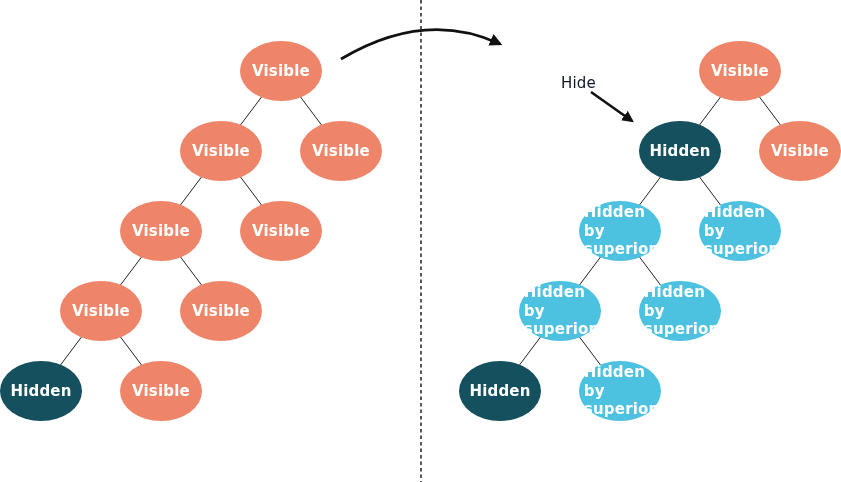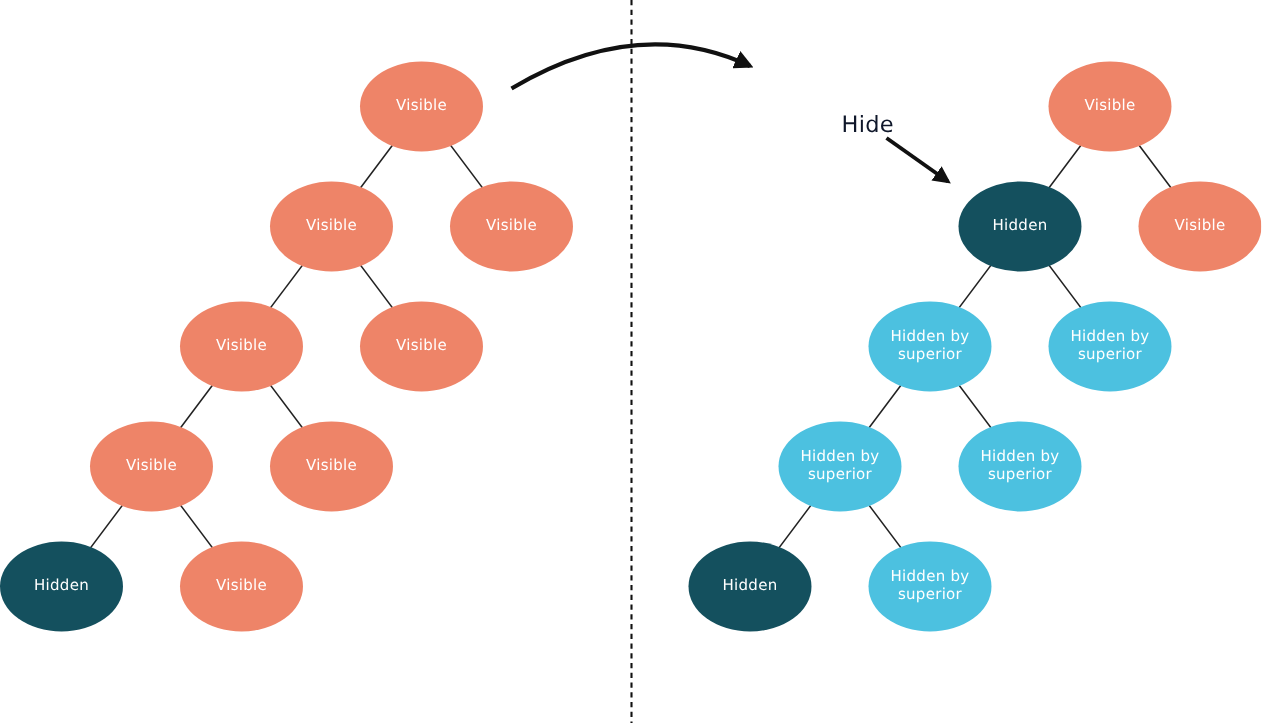--- a/index.html
+++ b/index.html
@@ -9,22 +9,22 @@
   }
   .underlay{position:absolute;left:0;top:0;}
   .edge{stroke:#222222;stroke-width:1;}
   .divider{stroke:#111111;stroke-width:1.4;stroke-dasharray:3.5 3;}
   .arrow{stroke:#111111;fill:none;}
   .arrow-thick{stroke-width:2.8;}
   .arrow-hide{stroke-width:2.6;}
   .node{
     position:absolute;width:82px;height:60px;border-radius:50%;
     display:flex;align-items:center;justify-content:center;
-    text-align:center;color:var(--node-text,#ffffff);
-    font-size:10px;font-weight:400;line-height:1.25;letter-spacing:.2px;
+    color:var(--node-text,#ffffff);
+    font-size:15px;font-weight:700;line-height:1.25;letter-spacing:.2px;
     padding:0 7px;box-sizing:border-box;
   }
   .hide-label{
     position:absolute;left:561px;top:74px;
     color:#0f172a;font-size:15px;font-weight:500;letter-spacing:.2px;
   }
 </style>
 </head>
 <body>
 

